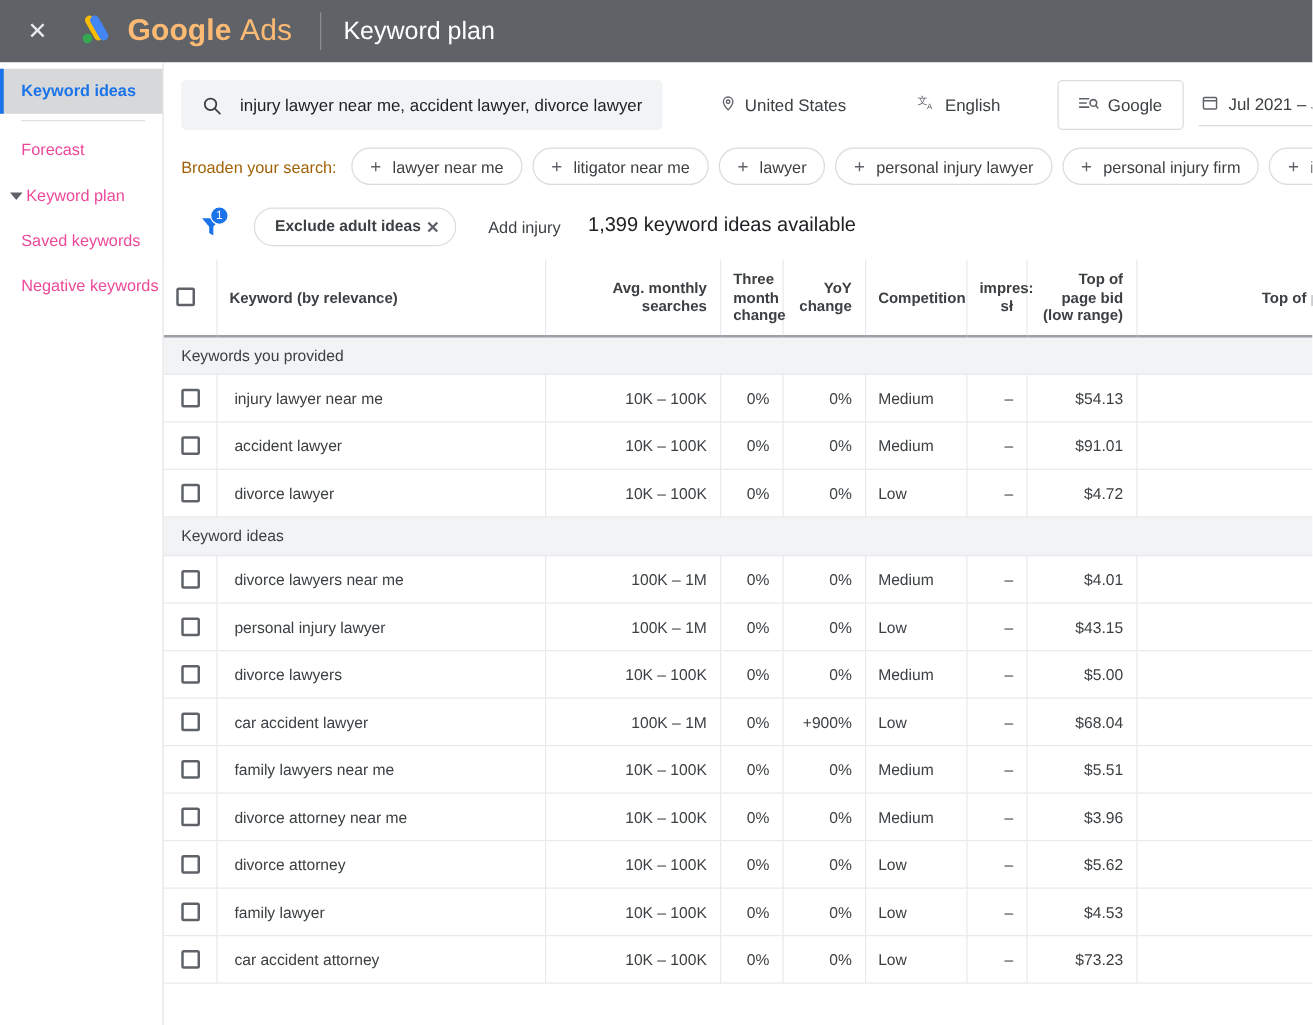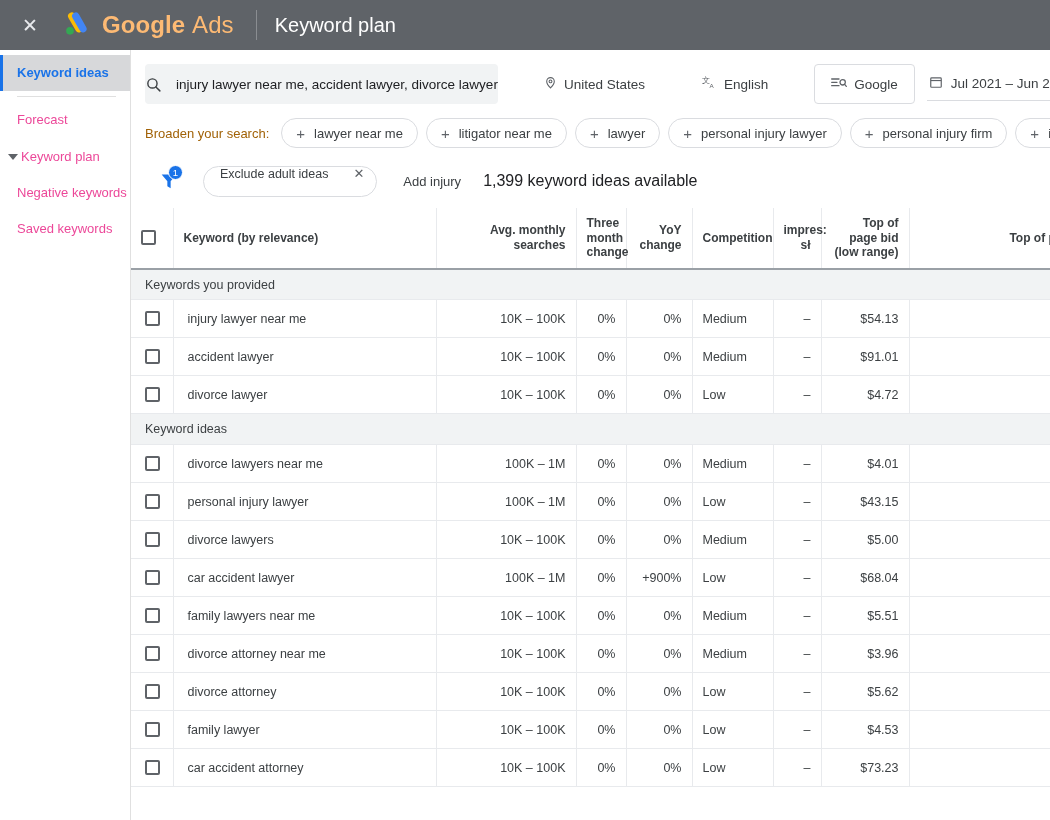--- a/index.html
+++ b/index.html
@@ -51,21 +51,21 @@
     border-top: 6px solid #5f6368; margin-right: 3px; margin-top: 5px; flex: 0 0 auto;
   }
 
   
   .main { flex: 1; min-width: 0; background: #fff; position: relative; overflow: hidden; }
 
   
   .searchrow { display: flex; align-items: center; padding: 14px 0 10px 14px; }
   .searchbox {
     width: 476px; height: 40px; background: #f1f3f4; border-radius: 4px;
-    display: flex; align-items: center; padding: 0 0; cursor: text;
+    display: flex; align-items: center; padding: 0 16px; cursor: text;
   }
   .searchbox .q { flex: 0 0 auto; margin-right: 14px; display: flex; }
   .search-val { font-size: 13.5px; color: #202124; white-space: nowrap; overflow: hidden; }
   .pill-btn {
     display: flex; align-items: center; height: 40px; padding: 0 11px;
     font-size: 13.5px; color: #3c4043; cursor: pointer; white-space: nowrap; gap: 7px; margin-left: 35px;
   }
   .pill-btn.boxed { border: 1px solid #dadce0; border-radius: 4px; padding: 0 16px; }
   .datebtn {
     display: flex; align-items: center; gap: 8px; font-size: 13.5px; color: #3c4043;
@@ -89,23 +89,23 @@
 
   
   .filterrow { display: flex; align-items: center; padding: 6px 0 10px 12px; gap: 0; }
   .funnel-wrap { position: relative; width: 52px; height: 34px; display: flex; align-items: center; justify-content: center; cursor: pointer; }
   .badge {
     position: absolute; top: 1px; right: 12px; width: 15px; height: 15px; border-radius: 50%;
     background: #1a73e8; color: #fff; font-size: 9.5px; display: flex; align-items: center;
     justify-content: center; border: 1.5px solid #fff; font-weight: 500;
   }
   .fchip {
-    display: flex; align-items: flex-start; gap: 25px; height: 31px; padding: 0 12px 0 16px;
+    display: flex; align-items: center; gap: 4px; height: 31px; padding: 0 12px 0 16px;
     border: 1px solid #dadce0; border-radius: 16px; font-size: 12.5px; color: #3c4043;
-    cursor: pointer; margin-left: 8px; white-space: nowrap;
+    cursor: pointer; margin-left: 8px; white-space: nowrap; font-weight: bold;
   }
   .fchip .x { font-size: 13px; color: #5f6368; line-height: 1; }
   .addfilter { font-size: 13px; color: #3c4043; margin-left: 26px; cursor: pointer; white-space: nowrap; }
   .available { font-size: 16px; color: #202124; margin-left: 22px; white-space: nowrap; }
 
   
   .tablewrap { position: relative; }
   table.kw { border-collapse: collapse; table-layout: fixed; width: 1050px; }
   table.kw th, table.kw td {
     border-right: 1px solid #e8eaed; border-bottom: 1px solid #e8eaed;
@@ -172,24 +172,24 @@
     </div>
     <div class="side-sep"></div>
     <div class="side-item">
       <span>Forecast</span>
     </div>
     <div class="side-item group">
       <span class="caret"></span>
       <span>Keyword plan</span>
     </div>
     <div class="side-item">
+      <span>Saved keywords</span>
+    </div>
+    <div class="side-item">
       <span>Negative keywords</span>
-    </div>
-    <div class="side-item">
-      <span>Saved keywords</span>
     </div>
   </nav>
 
   <main class="main">
 
     <div class="searchrow">
       <div class="searchbox" title="Enter keywords">
         <span class="q">
           <svg width="17" height="17" viewBox="0 0 24 24" fill="none" stroke="#3c4043" stroke-width="2">
             <circle cx="10.5" cy="10.5" r="6.5"></circle>

